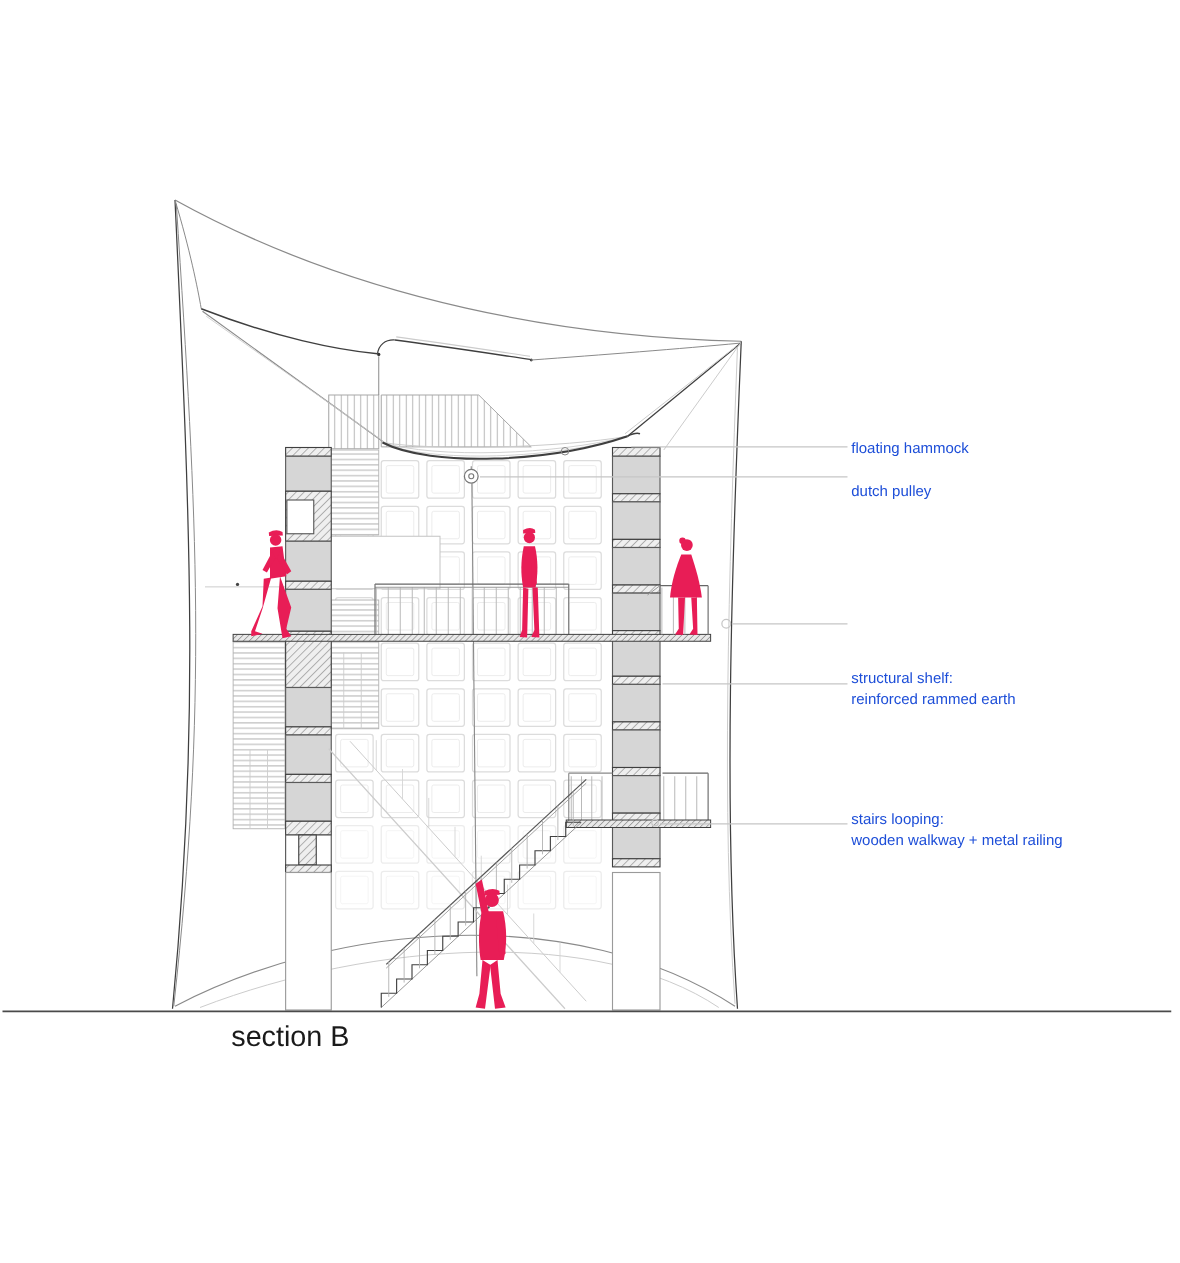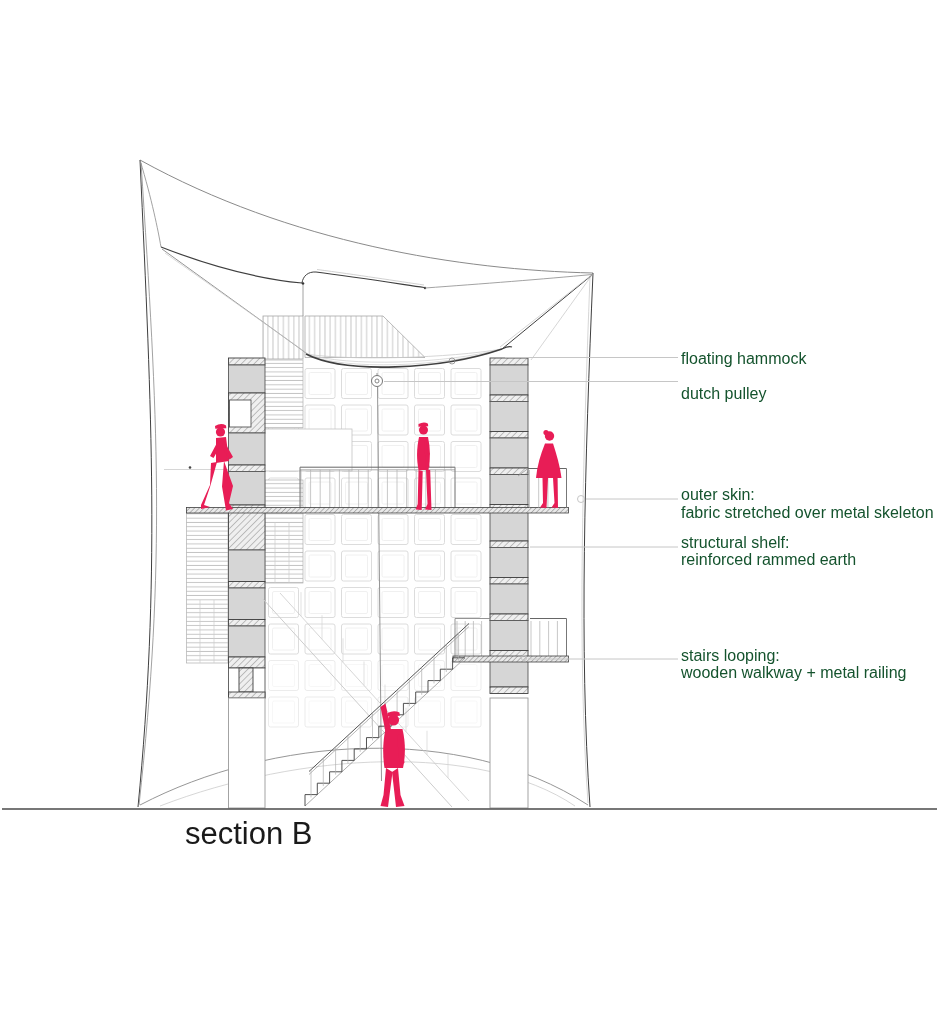--- a/index.html
+++ b/index.html
@@ -1,20 +1,20 @@
 <!DOCTYPE html>
 <html><head>
 <meta charset="utf-8">
 <style>
   html,body{margin:0;padding:0;background:#fff;}
   #stage{position:relative;width:944px;height:1010px;background:#fff;overflow:hidden;
          font-family:"Liberation Sans",sans-serif;}
   #drawing{position:absolute;left:0;top:0;}
-  .anno{position:absolute;font-size:16px;line-height:17.5px;color:#14532d;white-space:nowrap;}
-  .title{position:absolute;left:185px;top:816px;font-size:31px;color:#1a1a1a;}
+  .anno{position:absolute;font-size:12px;line-height:17.5px;color:#1d4ed8;white-space:nowrap;}
+  .title{position:absolute;left:185px;top:816px;font-size:23px;color:#1a1a1a;}
   .fig{fill:#e81d56;stroke:none;}
   .gray{fill:#d6d6d6;stroke:#5a5a5a;stroke-width:0.9;}
   .hat{fill:url(#hatch);stroke:#3f3f3f;stroke-width:0.9;}
   .deck{fill:url(#hatch2);stroke:#3f3f3f;stroke-width:0.8;}
   .vst{fill:url(#vstr);stroke:#a7a7a7;stroke-width:0.8;}
   .hst{fill:url(#hstr);stroke:#b0b0b0;stroke-width:0.7;}
   .thin{stroke:#c6c6c6;stroke-width:1;fill:none;}
   .dark{stroke:#3f3f3f;fill:none;}
   .mid{stroke:#8a8a8a;fill:none;}
   .lt{stroke:#cccccc;fill:none;}
@@ -399,24 +399,20 @@
       <path class="fig" d="M398,768 l2.5,27 4,11 -8.5,1 -4,-35 z"></path>
     </g>
   </svg>
 
   <div class="anno" style="left:681px;top:350px">
     <span>floating hammock</span>
   </div>
   <div class="anno" style="left:681px;top:385px">
     <span>dutch pulley</span>
   </div>
-  <div class="anno" style="left:681px;top:486px">
-    <div>outer skin:</div>
-    <div>fabric stretched over metal skeleton</div>
-  </div>
   <div class="anno" style="left:681px;top:646.5px">
     <div>stairs looping:</div>
     <div>wooden walkway + metal railing</div>
   </div>
   <div class="anno" style="left:681px;top:533.5px">
     <div>structural shelf:</div>
     <div>reinforced rammed earth</div>
   </div>
 
   <div class="title">section B</div>

